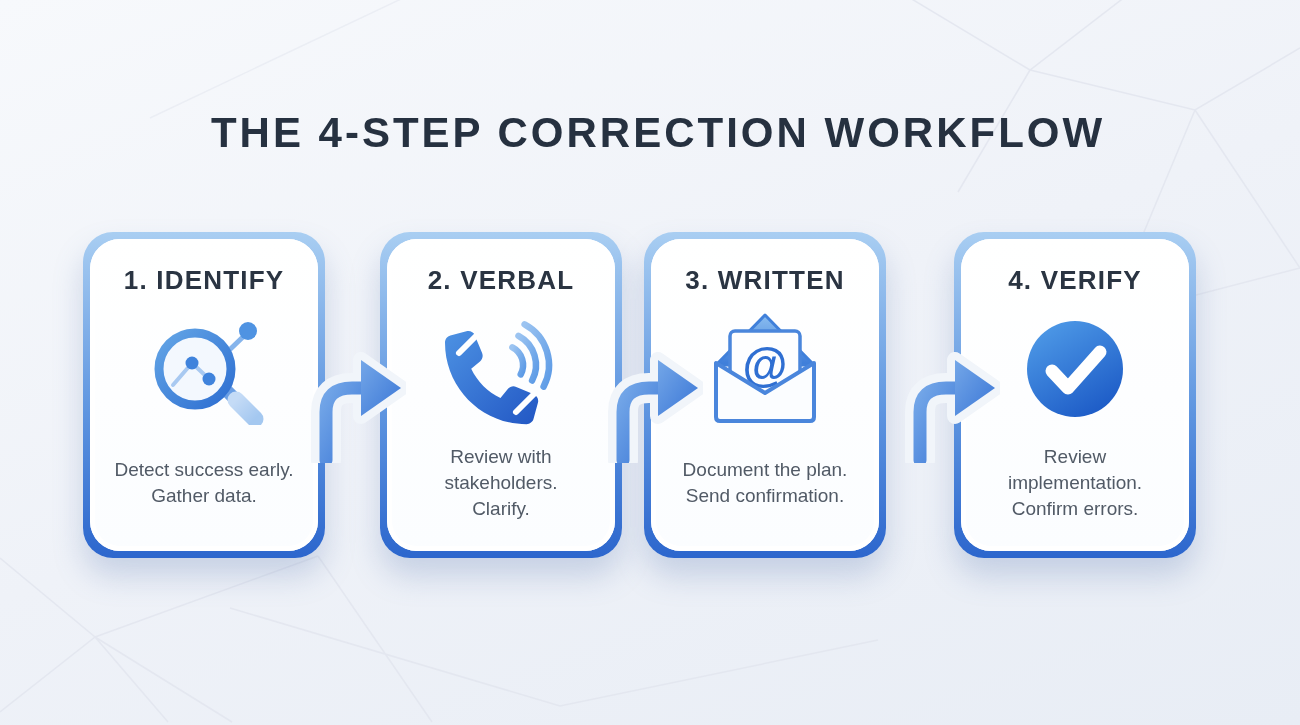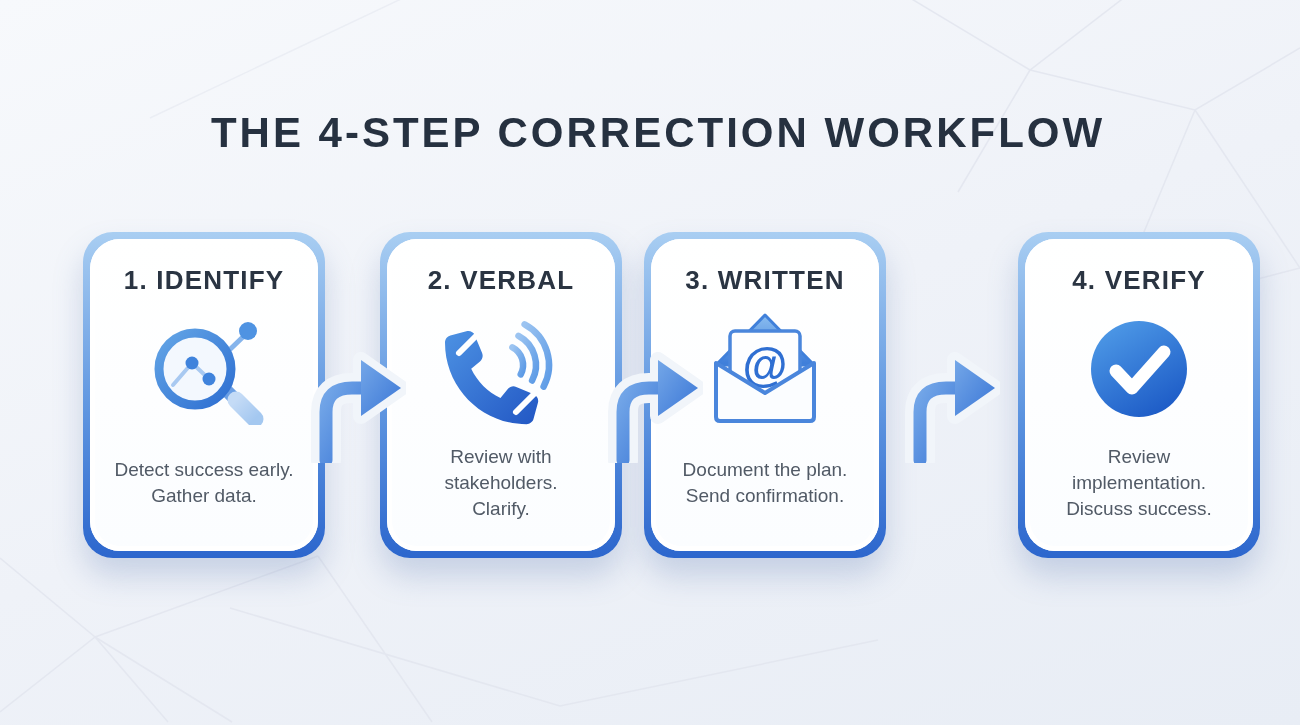--- a/index.html
+++ b/index.html
@@ -130,38 +130,38 @@
           <rect x="20" y="20" width="70" height="70" rx="5" fill="#fdfeff" stroke="#4a86dc" stroke-width="3.5"></rect>
           <text x="55" y="70" font-size="46" font-weight="bold" fill="#2f6fd2" text-anchor="middle" font-family="Liberation Sans, sans-serif">@</text>
           <path d="M6 52 L6 106 Q6 110 10 110 L100 110 Q104 110 104 106 L104 52 L55 82 Z" fill="#fbfdff" stroke="#4a86dc" stroke-width="4" stroke-linejoin="round"></path>
         </svg>
       </div>
       <div class="step-body">Document the plan.
 Send confirmation.</div>
     </div>
   </div>
 
-  <div class="card" style="left:1018px">
+  <div class="card" style="left:954px">
     <div class="card-inner">
       <div class="step-heading">4. VERIFY</div>
       <div class="icon-box">
         <svg width="100" height="100" viewBox="0 0 100 100">
           <defs>
             <linearGradient id="cgrad" x1="0" y1="0" x2="0.6" y2="1">
               <stop offset="0" stop-color="#53a0ea"></stop>
                 <stop offset="1" stop-color="#1f5ec8"></stop>
             </linearGradient>
           </defs>
           <circle cx="50" cy="50" r="48" fill="url(#cgrad)"></circle>
           <path d="M27 52 L43 69 L75 33" stroke="#ffffff" stroke-width="13" fill="none" stroke-linecap="round" stroke-linejoin="round"></path>
         </svg>
       </div>
       <div class="step-body">Review
 implementation.
-Discuss success.</div>
+Confirm errors.</div>
     </div>
   </div>
 
   <svg class="arrow a1" viewBox="0 0 95 115">
     <defs>
         <linearGradient id="ag1" x1="0" y1="0" x2="1" y2="1">
       <stop offset="0" stop-color="#74a7e8"></stop>
           <stop offset="1" stop-color="#3a76d6"></stop>
     </linearGradient>
       </defs>

